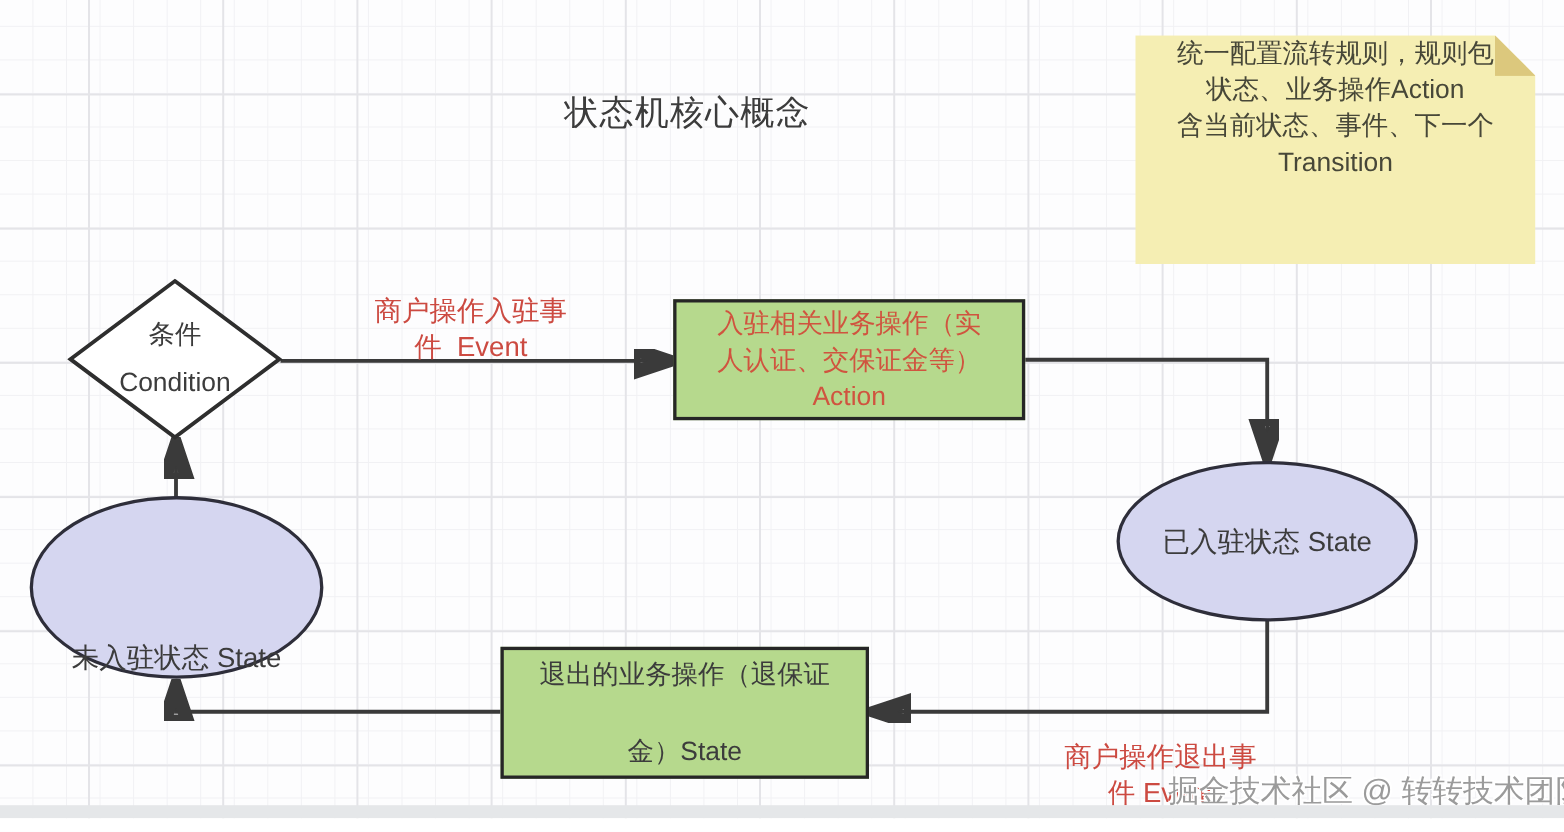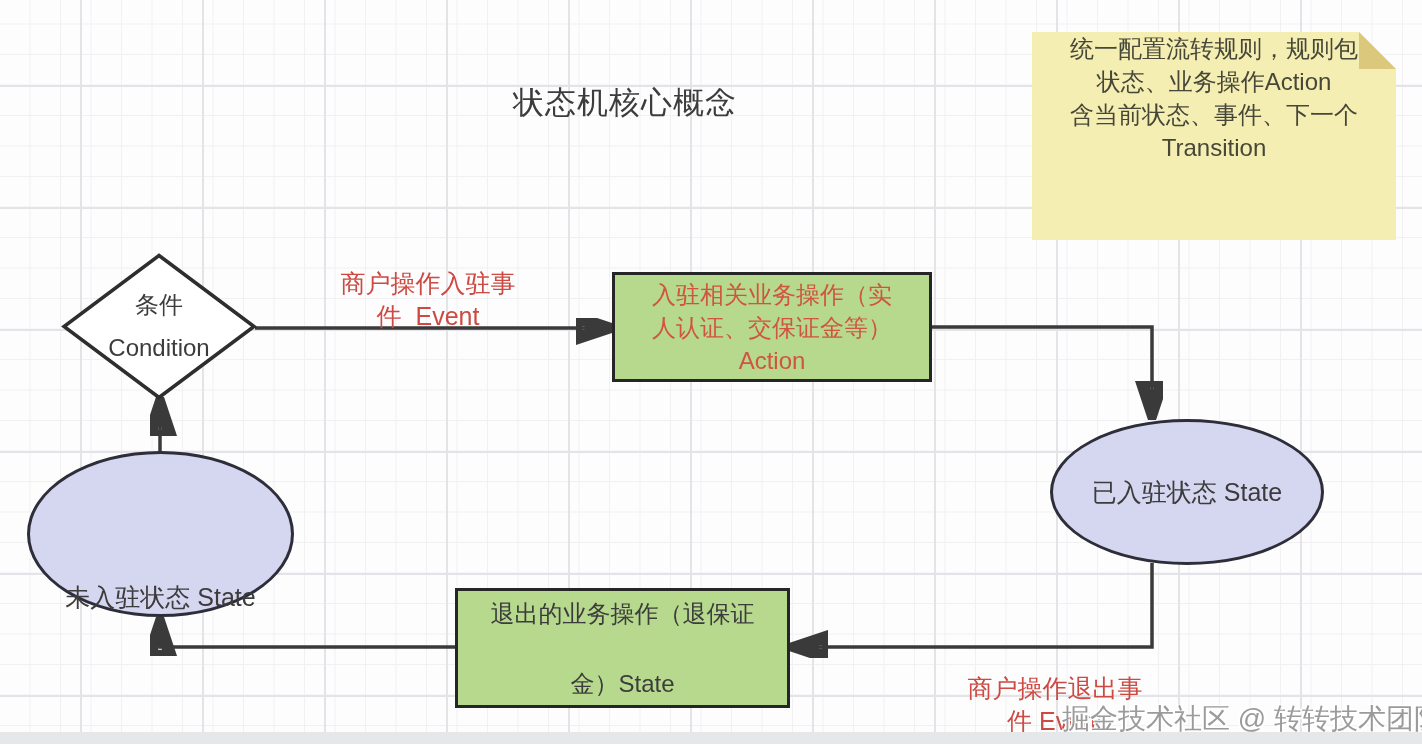--- a/index.html
+++ b/index.html
@@ -120,21 +120,21 @@
       <div>Condition</div>
     </div>
   </div>
 
   <div class="node process red-text" style="left:612px; top:272px; width:320px; height:110px;">
     <div>入驻相关业务操作（实</div>
     <div>人认证、交保证金等）</div>
     <div>Action</div>
   </div>
 
-  <div class="node state" style="left:1050px; top:419px; width:274px; height:146px;text-align:center;">
+  <div class="node state" style="left:1015px; top:419px; width:274px; height:146px;text-align:center;">
     <div>已入驻状态 State</div>
   </div>
 
   <div class="node state" style="left:27px; top:451px; width:267px; height:166px;justify-content:flex-end;">
     <div>未入驻状态 State</div>
   </div>
 
   <div class="node process dark-text" style="left:455px; top:588px; width:335px; height:120px;gap:37px;">
     <div>退出的业务操作（退保证</div>
     <div>金）State</div>

